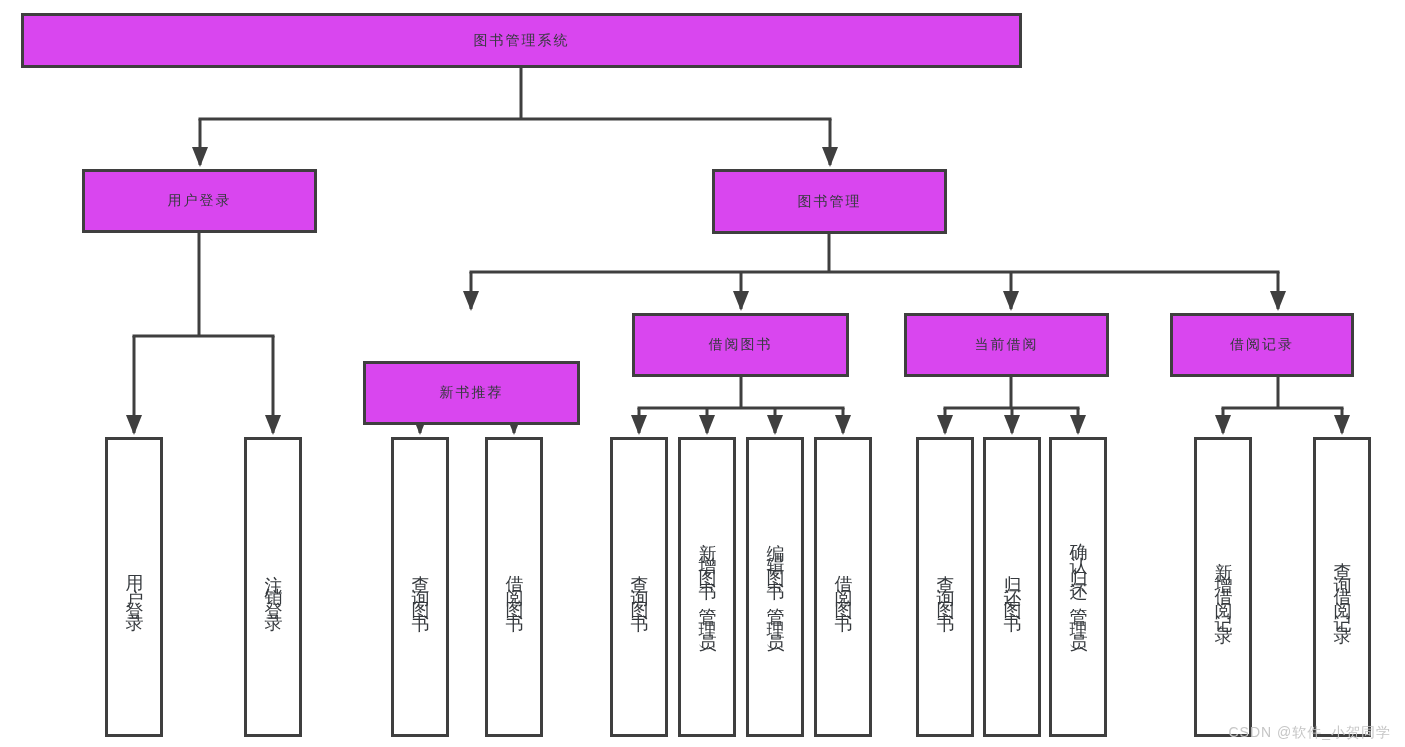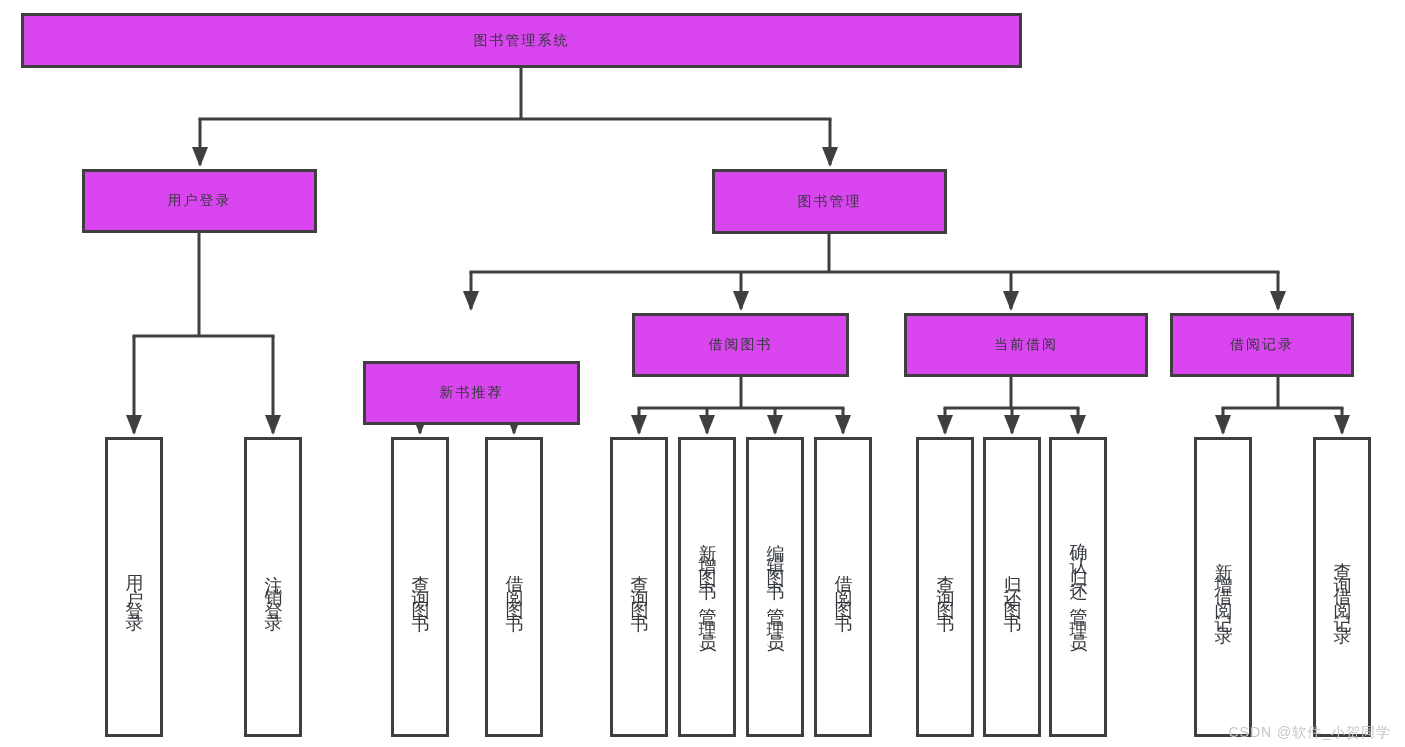--- a/index.html
+++ b/index.html
@@ -113,21 +113,21 @@
     </g>
   </svg>
 
   <div class="hnode" style="left:21px;top:13px;width:1001px;height:55px;">图书管理系统</div>
 
   <div class="hnode" style="left:82px;top:169px;width:235px;height:64px;">用户登录</div>
   <div class="hnode" style="left:712px;top:169px;width:235px;height:65px;">图书管理</div>
 
   <div class="hnode" style="left:363px;top:313px;width:217px;height:64px;margin-top:48px;">新书推荐</div>
   <div class="hnode" style="left:632px;top:313px;width:217px;height:64px;">借阅图书</div>
-  <div class="hnode" style="left:904px;top:313px;width:244px;height:64px;">当前借阅</div>
+  <div class="hnode" style="left:904px;top:313px;width:205px;height:64px;">当前借阅</div>
   <div class="hnode" style="left:1170px;top:313px;width:184px;height:64px;">借阅记录</div>
 
   <div class="leaf" style="left:105px;top:437px;width:58px;height:300px;">
     <span class="vtext">用户登录</span>
   </div>
   <div class="leaf" style="left:244px;top:437px;width:58px;height:300px;">
     <span class="vtext">注销登录</span>
   </div>
 
   <div class="leaf" style="left:391px;top:437px;width:58px;height:300px;">

